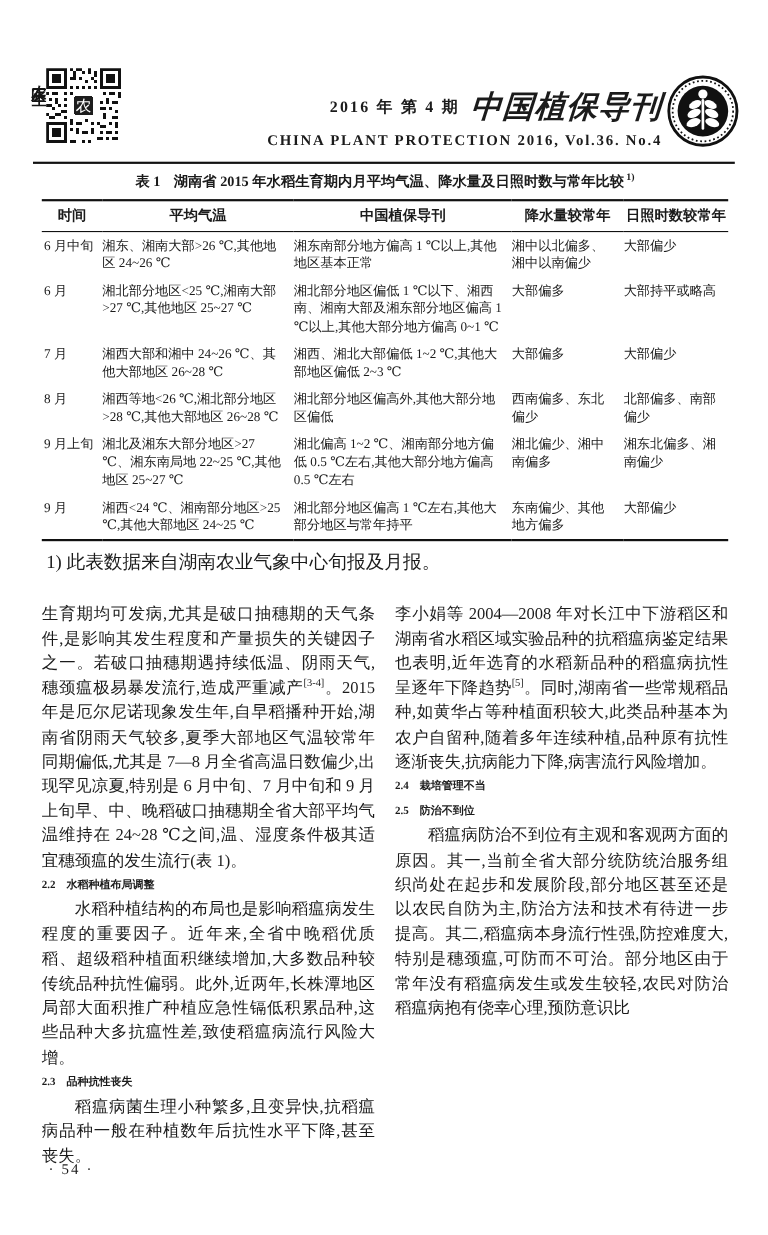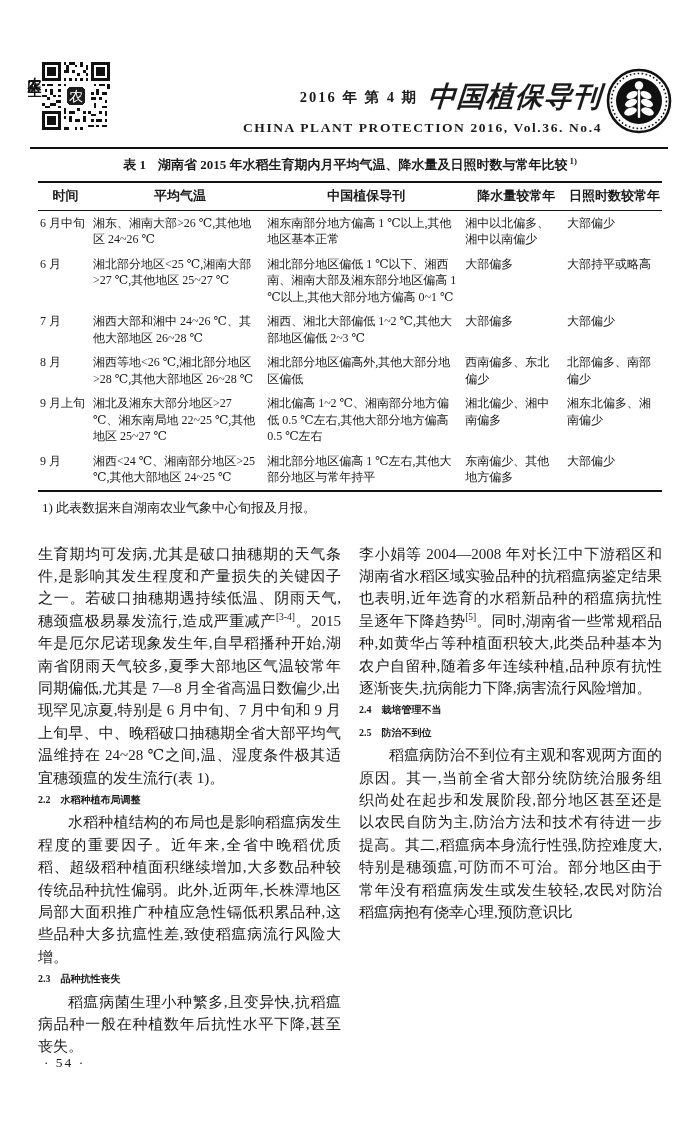--- a/index.html
+++ b/index.html
@@ -43,21 +43,21 @@
     font-size:12px;line-height:16.5px;
     border-top:2px solid #111;border-bottom:2px solid #111;
   }
   table.weather th{
     font-weight:bold;font-size:13px;text-align:center;
     padding:5px 2px;border-bottom:1px solid #111;white-space:nowrap;
   }
   table.weather td{vertical-align:top;text-align:left;padding:4px 8px 4px 0;}
   table.weather td.timecol{white-space:nowrap;padding-left:2px;}
 
-  .footnote{font-size:13px;margin:7px 0 0 4px;}
+  .footnote{font-size:17px;margin:7px 0 0 4px;}
 
   .columns{display:flex;gap:18px;margin-top:26px;}
   .col{width:303px;}
   .col p{font-size:15px;line-height:22.4px;text-align:justify;margin:0;}
   .col p.indent{text-indent:2em;}
   .col h3{font-size:10px;line-height:22.4px;font-weight:bold;margin:0;}
   sup{font-size:9.5px;line-height:0;}
 
   .page-number{position:absolute;left:44px;top:1027px;font-size:13.5px;letter-spacing:2px;margin-top:28px;}
 </style>

